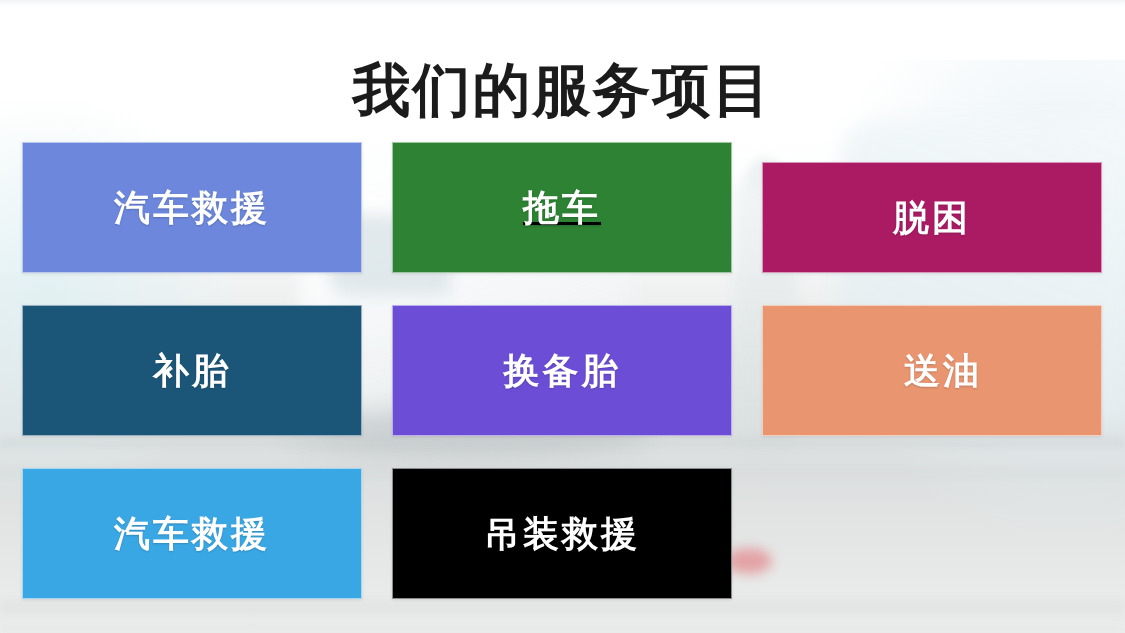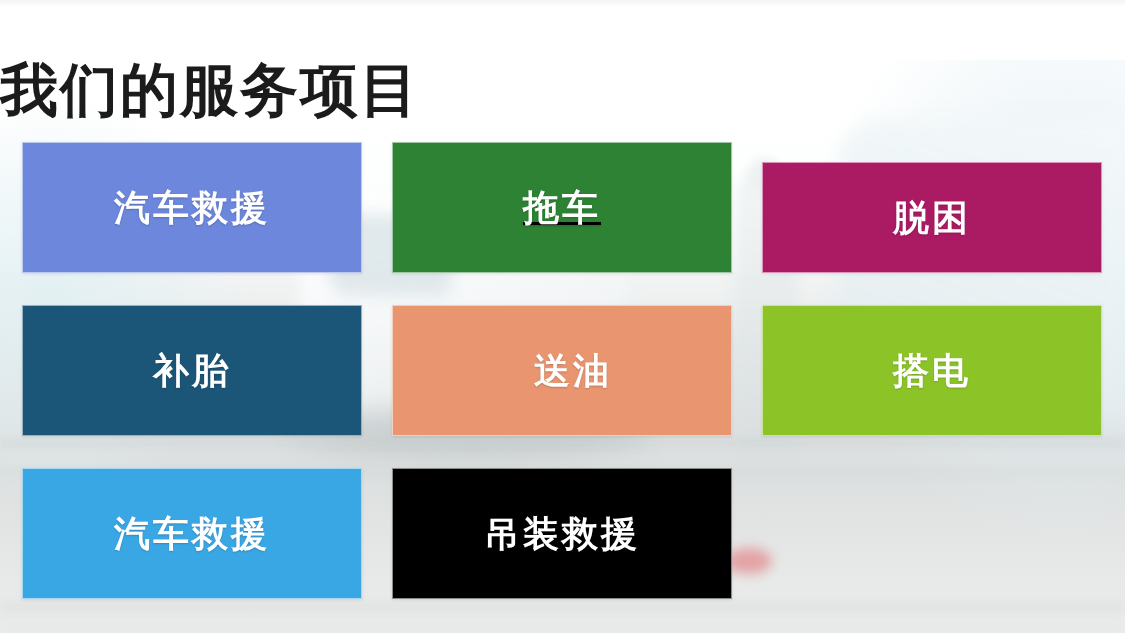--- a/index.html
+++ b/index.html
@@ -148,21 +148,21 @@
   .bg-band.b2 { top: 470px; height: 6px;  background: rgba(209,214,214,0.28); }
   .bg-band.b3 { top: 600px; height: 16px; background: rgba(212,216,216,0.30); }
   .bg-band.b4 { top: 622px; height: 11px; background: rgba(223,226,226,0.35); }
 
   
   .title-wrap {
     position: absolute;
     left: 0;
     top: 22px;
     width: 100%;
-    text-align: left;
+    text-align: center;
     z-index: 3;
   }
   .poster-title {
     display: inline-block;
     font-family: "DejaVu Sans", "Liberation Sans", sans-serif;
     font-size: 58px;
     line-height: 1.0;
     font-weight: 700;
     color: #1b1b1b;
     letter-spacing: 2px;
@@ -240,26 +240,26 @@
       </div>
       <div class="tile" style="background: rgb(45, 130, 51); text-decoration: underline;">
         <span class="tile-label">拖车</span>
       </div>
       <div class="tile" style="background: rgb(171, 27, 100); margin-top: 20px;">
         <span class="tile-label">脱困</span>
       </div>
       <div class="tile" style="background: rgb(27, 86, 121); align-items: center;">
         <span class="tile-label">补胎</span>
       </div>
+      <div class="tile" style="background: rgb(108, 78, 214);">
+        <span class="tile-label">换备胎</span>
+      </div>
       <div class="tile" style="background: rgb(232, 149, 112); padding-left: 22px;">
         <span class="tile-label">送油</span>
       </div>
-      <div class="tile" style="background: rgb(140, 196, 40);">
-        <span class="tile-label">搭电</span>
-      </div>
       <div class="tile" style="background: rgb(58, 167, 229);">
         <span class="tile-label">汽车救援</span>
       </div>
       <div class="tile" style="background: #000000;">
         <span class="tile-label">吊装救援</span>
       </div>
     </div>
 
 </div>
 

